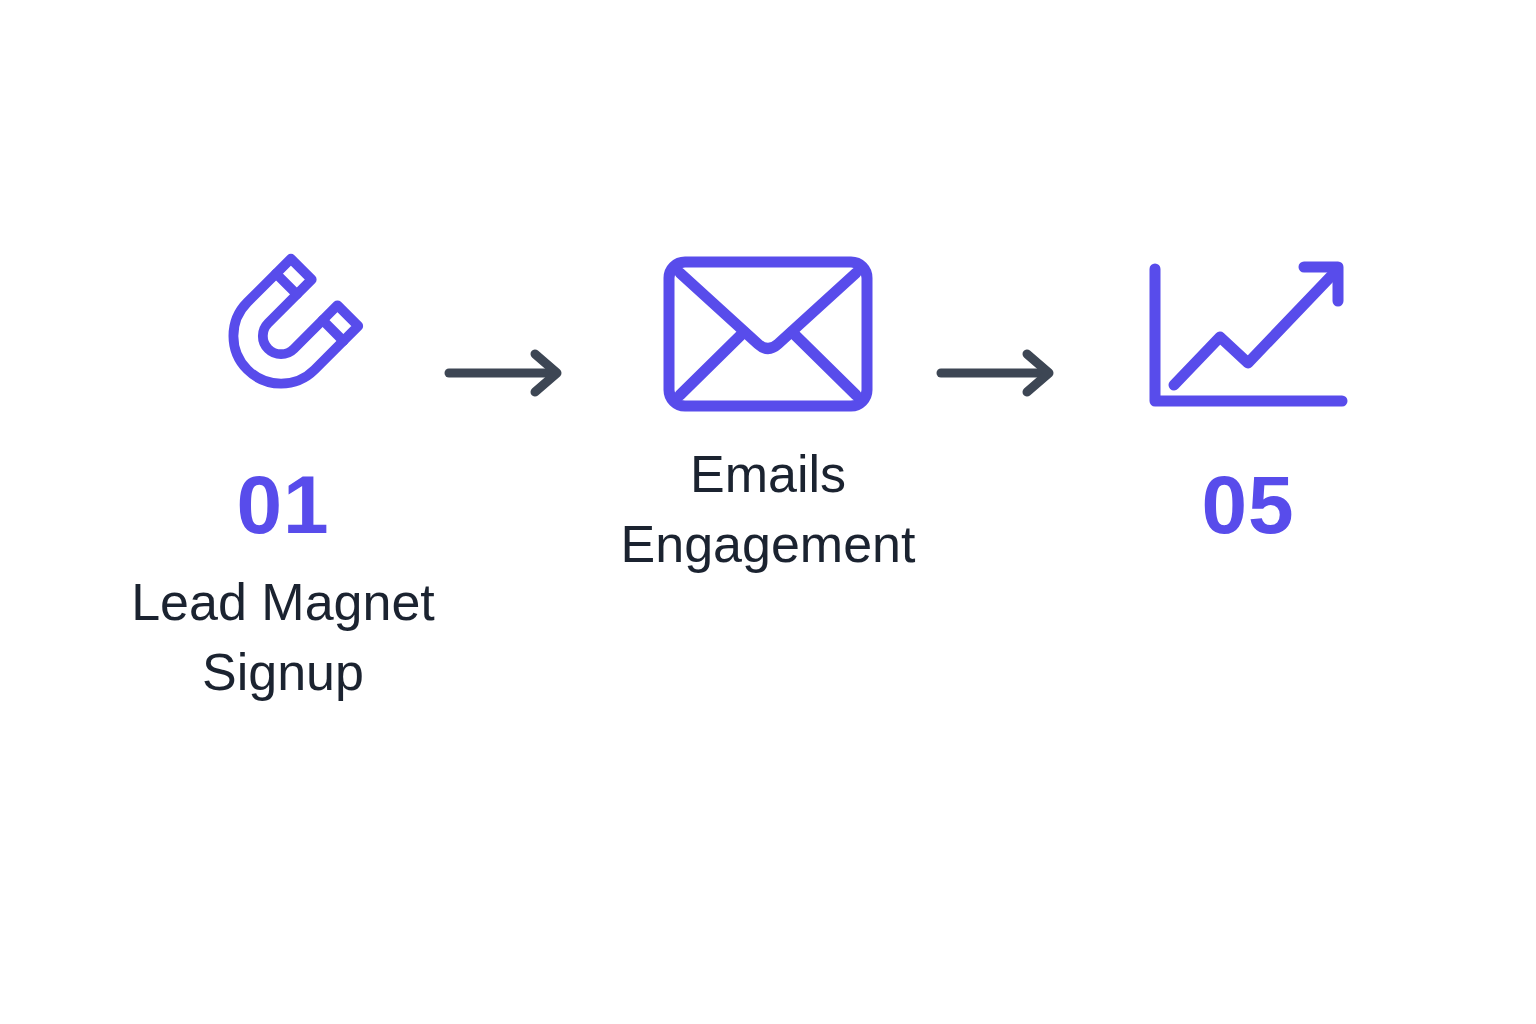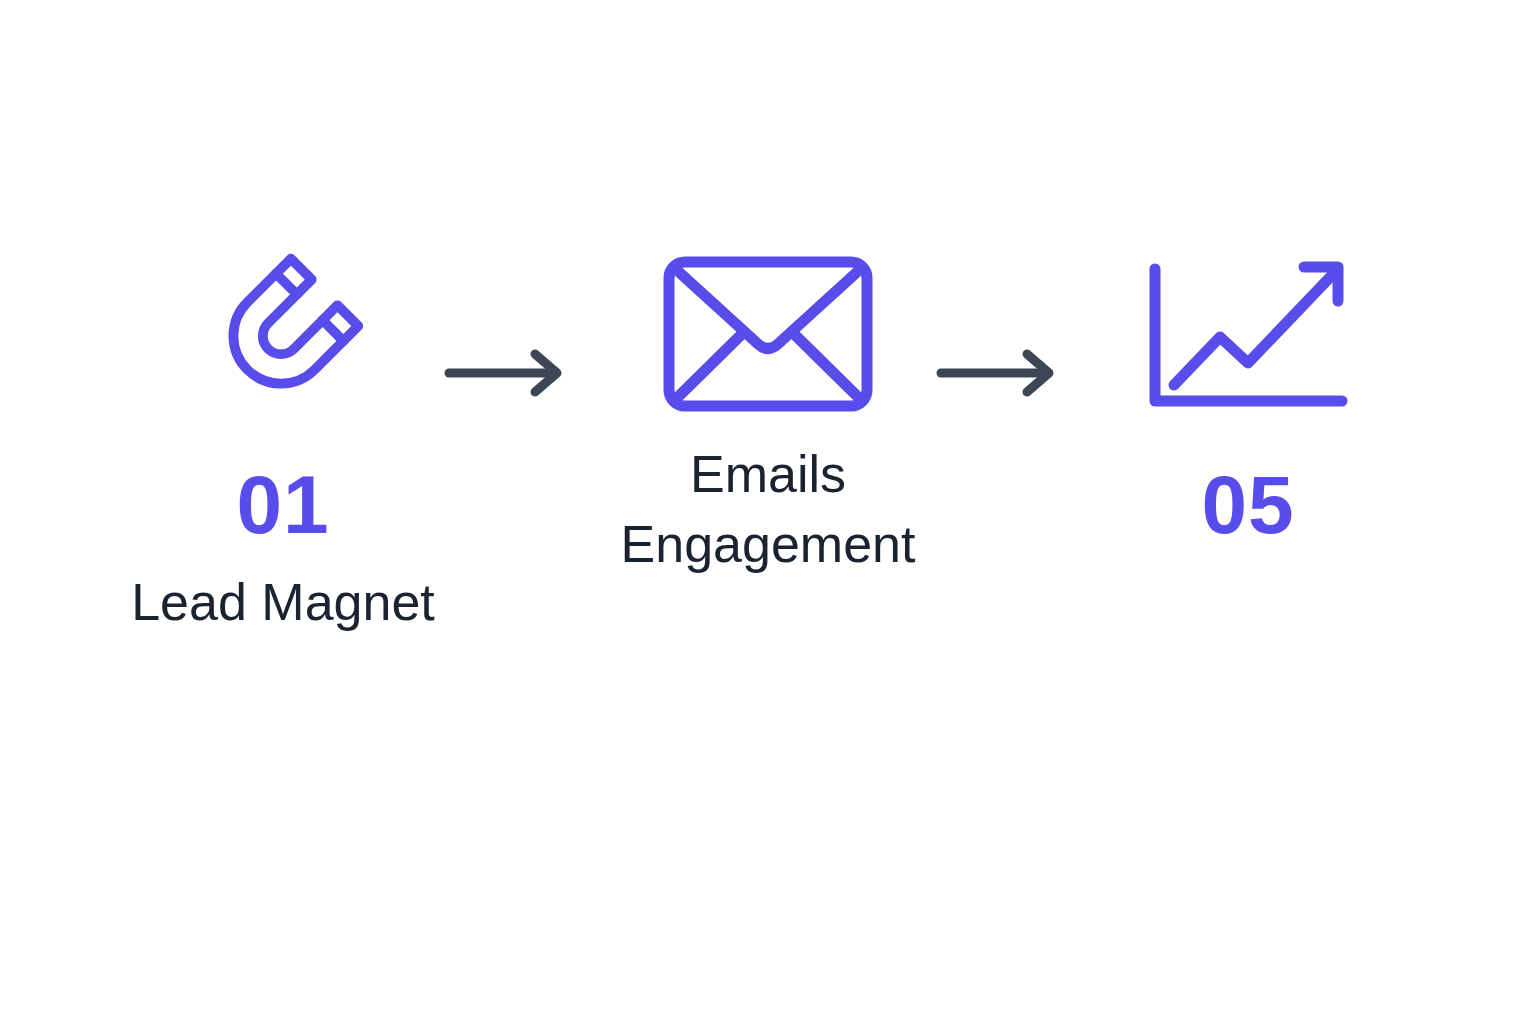--- a/index.html
+++ b/index.html
@@ -75,20 +75,21 @@
         <g transform="rotate(45 60 60)">
           <path d="M 26 18 L 47 18 L 47 62 A 13 13 0 0 0 73 62 L 73 18 L 94 18 L 94 62 A 34 34 0 0 1 26 62 Z"></path>
           <line x1="26" y1="33" x2="47" y2="33"></line>
           <line x1="73" y1="33" x2="94" y2="33"></line>
         </g>
       </svg>
     </div>
     <div class="step-number">01</div>
     <div class="step-label">
       <div>Lead Magnet</div>
+      <div>Signup</div>
     </div>
   </section>
 
   <div class="connector connector-1">
     <svg width="124" height="60" viewBox="0 0 124 60" fill="none" stroke="currentColor" stroke-width="9" stroke-linecap="round" stroke-linejoin="round">
       <line x1="6" y1="30" x2="112" y2="30"></line>
       <polyline points="92,11 114,30 92,49"></polyline>
     </svg>
   </div>
 

